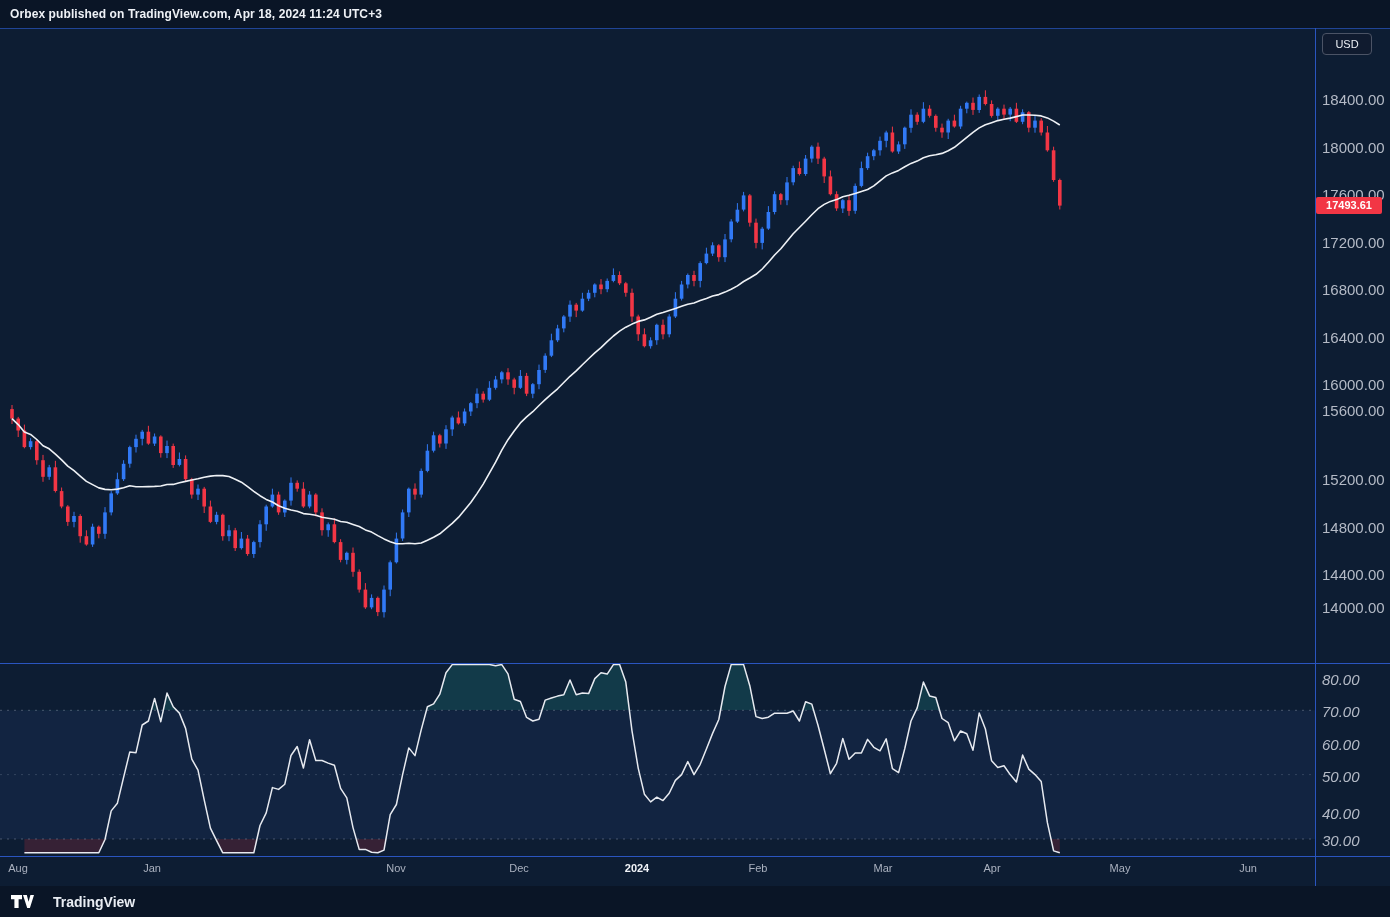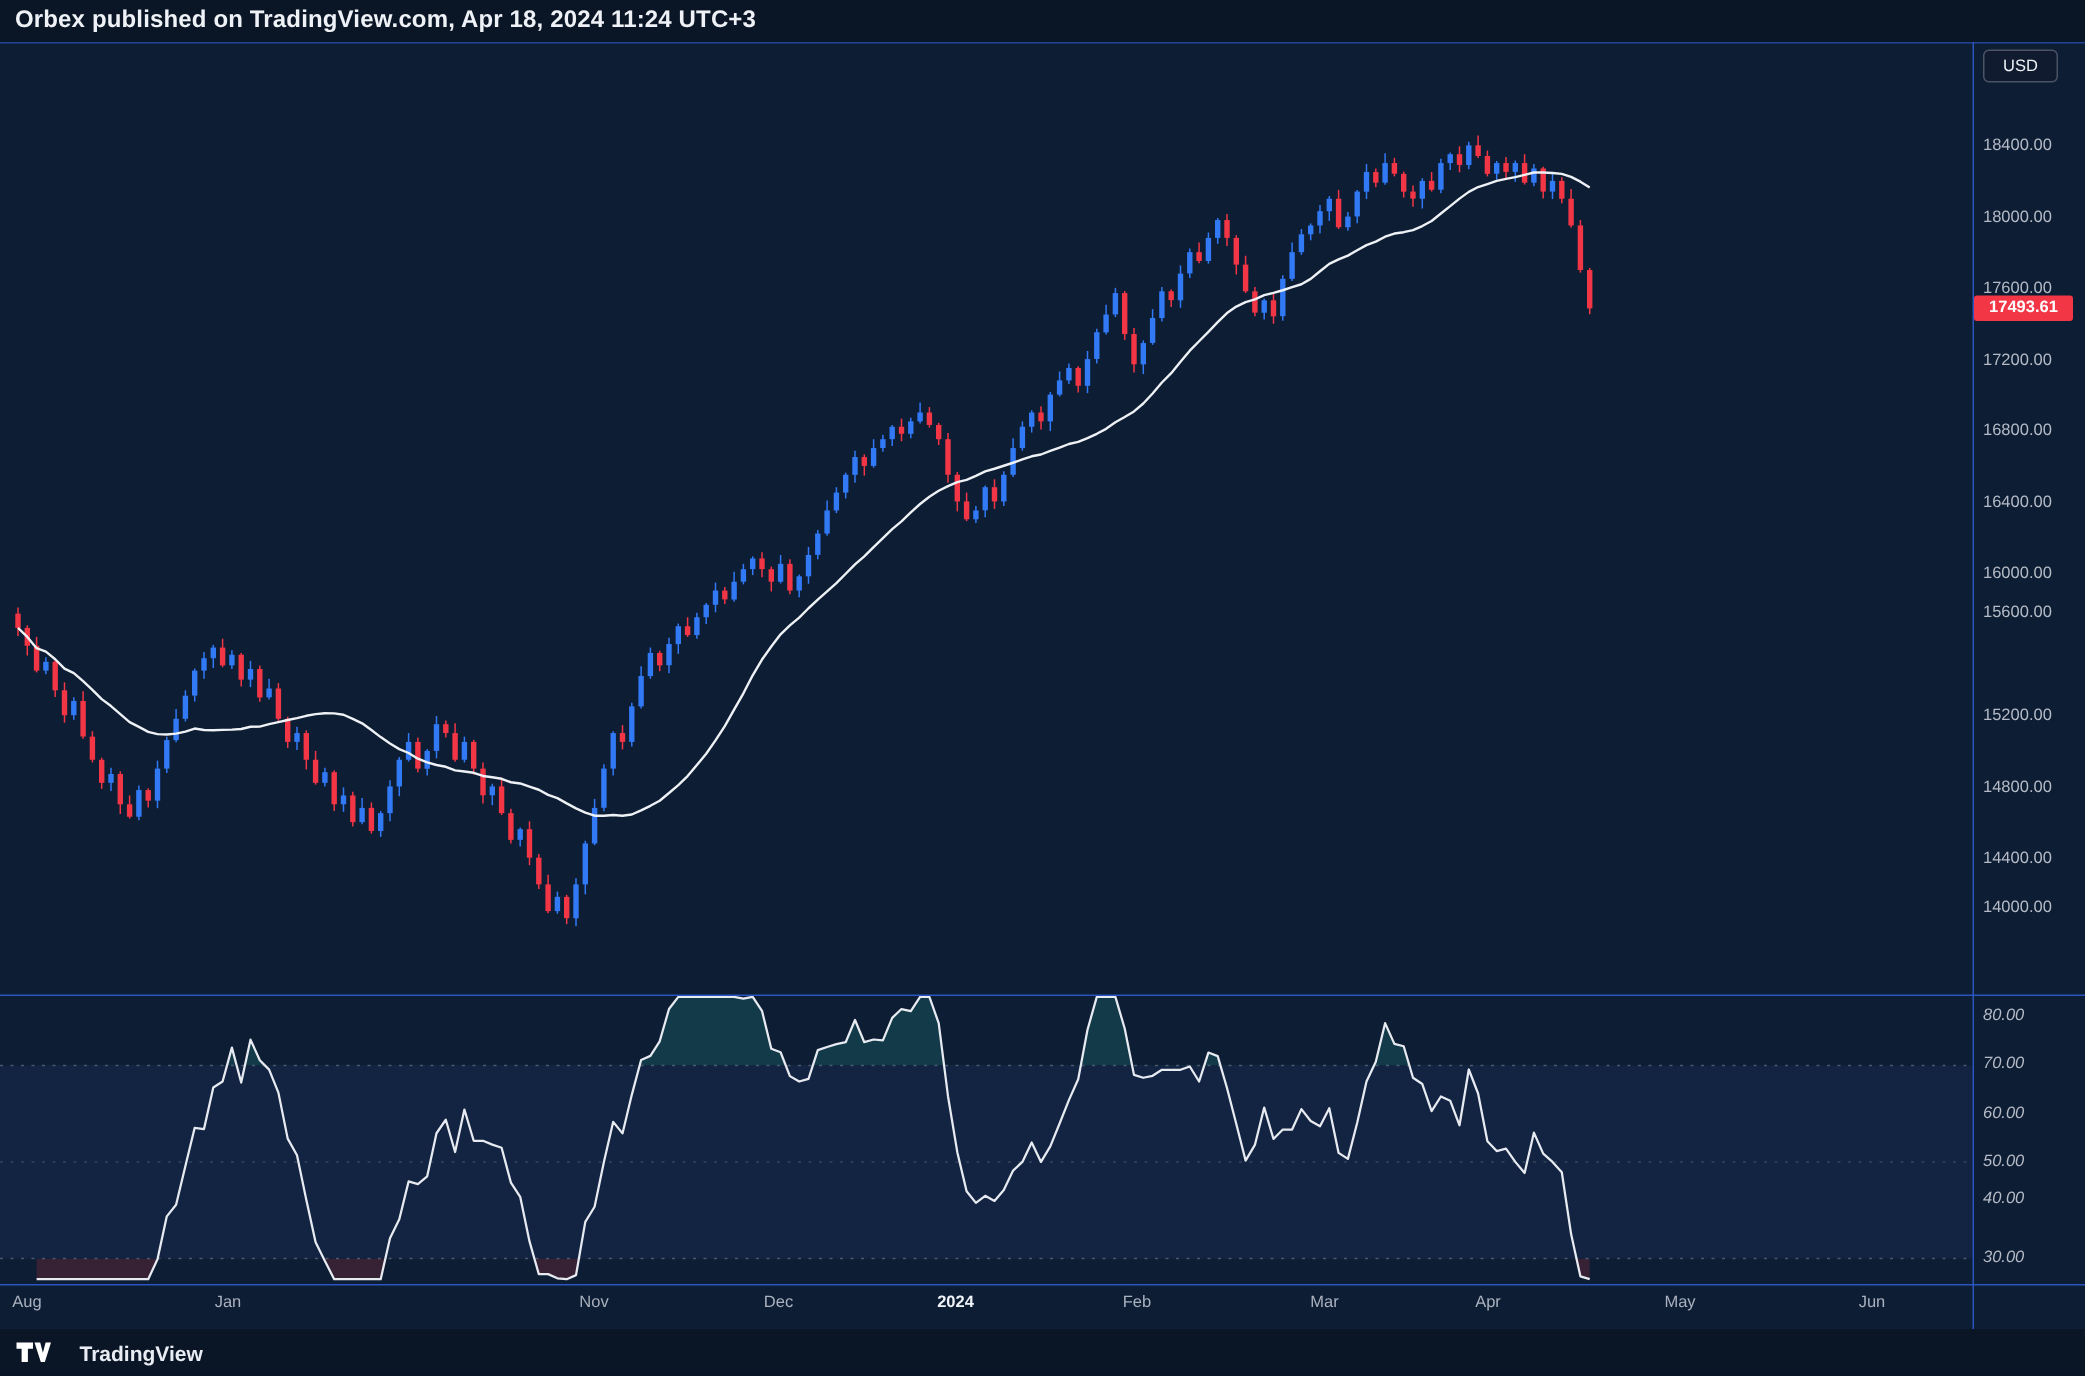--- a/index.html
+++ b/index.html
@@ -1,23 +1,23 @@
 <!DOCTYPE html>
 <html><head>
 <meta charset="utf-8">
 <style>
   html,body{margin:0;padding:0;background:#06101f;}
   #app{position:relative;width:1390px;height:917px;background:#0d1d33;font-family:"Liberation Sans",sans-serif;overflow:hidden;}
   .topbar{position:absolute;left:0;top:0;width:1390px;height:28px;background:#0a1526;display:flex;align-items:center;padding-left:10px;box-sizing:border-box;}
-  .attr{color:#eef1f6;font-size:16px;font-weight:700;letter-spacing:.1px;}
+  .attr{color:#eef1f6;font-size:12px;font-weight:700;letter-spacing:.1px;}
   #chart-svg{position:absolute;left:0;top:28px;cursor:crosshair;}
   .usd-btn{position:absolute;left:1322px;top:33px;width:48px;height:20px;line-height:20px;text-align:center;color:#eceff4;font-size:11px;border:1px solid #4b5365;border-radius:4px;background:#101b2f;cursor:pointer;}
   #price-axis{position:absolute;left:1316px;top:28px;width:74px;height:635px;cursor:ns-resize;}
   #rsi-axis{position:absolute;left:1316px;top:663px;width:90px;height:193px;cursor:ns-resize;font-style:italic;}
-  .tick{position:absolute;left:6px;color:#b4bac6;font-size:11px;white-space:nowrap;}
+  .tick{position:absolute;left:6px;color:#b4bac6;font-size:15px;white-space:nowrap;}
   #last-price-badge{position:absolute;left:1316px;width:66px;height:17px;line-height:17px;text-align:center;background:#f23645;color:#ffffff;font-size:11px;font-weight:700;border-radius:2px;}
   #time-axis{position:absolute;left:0;top:856px;width:1146px;height:30px;cursor:ew-resize;}
   .tlabel{position:absolute;top:6px;transform:translateX(-50%);color:#aab1bf;font-size:11px;}
   .tlabel.em{color:#f0f3f8;font-weight:700;}
   .bottombar{position:absolute;left:0;top:886px;width:1390px;height:31px;background:#0a1526;display:flex;align-items:center;gap:18px;padding-left:10px;box-sizing:border-box;}
   .tv-name{color:#e9edf3;font-size:14px;font-weight:700;cursor:pointer;}
   .tv-logo{display:inline-flex;align-items:center;cursor:pointer;}
 </style>
 </head>
 <body>
@@ -408,21 +408,21 @@
       <span class="tick" style="top: 571px;">14000.00</span>
     </div>
 
   <div id="last-price-badge" style="top: 197.2px;">17493.61</div>
 
   <div id="rsi-axis">
       <span class="tick" style="top: 8.1px;">80.00</span>
       <span class="tick" style="top: 40.3px;">70.00</span>
       <span class="tick" style="top: 72.5px;">60.00</span>
       <span class="tick" style="top: 104.6px;">50.00</span>
-      <span class="tick" style="top: 130px;">40.00</span>
+      <span class="tick" style="top: 142px;">40.00</span>
       <span class="tick" style="top: 169px;">30.00</span>
     </div>
 
   <div id="time-axis">
       <span class="tlabel" style="left: 18px;">Aug</span>
       <span class="tlabel" style="left: 152px;">Jan</span>
       <span class="tlabel" style="left: 260px; margin-top: 24px;">Oct</span>
       <span class="tlabel" style="left: 396px;">Nov</span>
       <span class="tlabel" style="left: 519px;">Dec</span>
       <span class="tlabel em" style="left: 637px;">2024</span>

